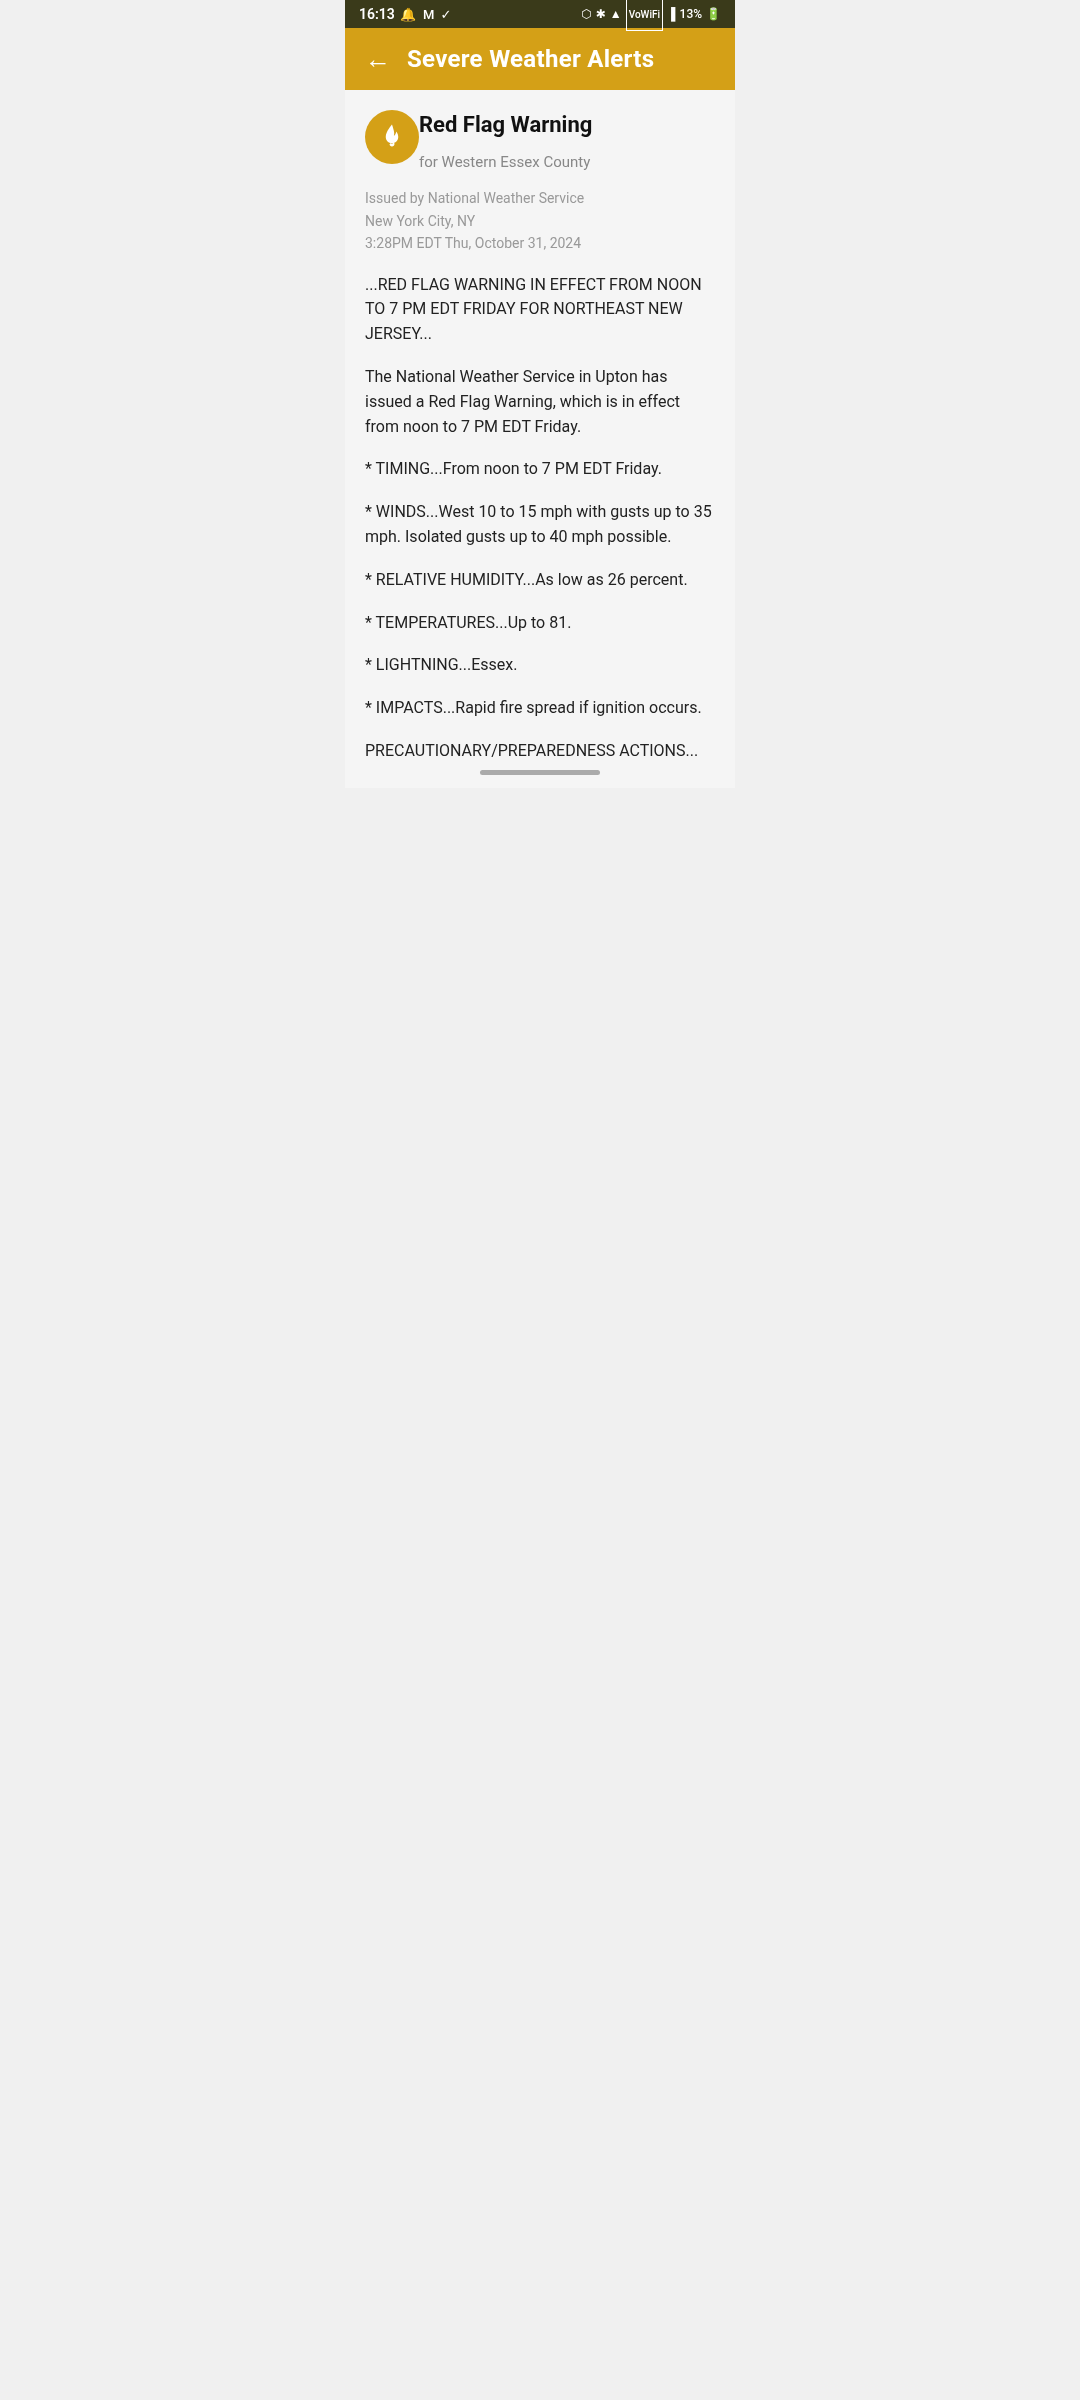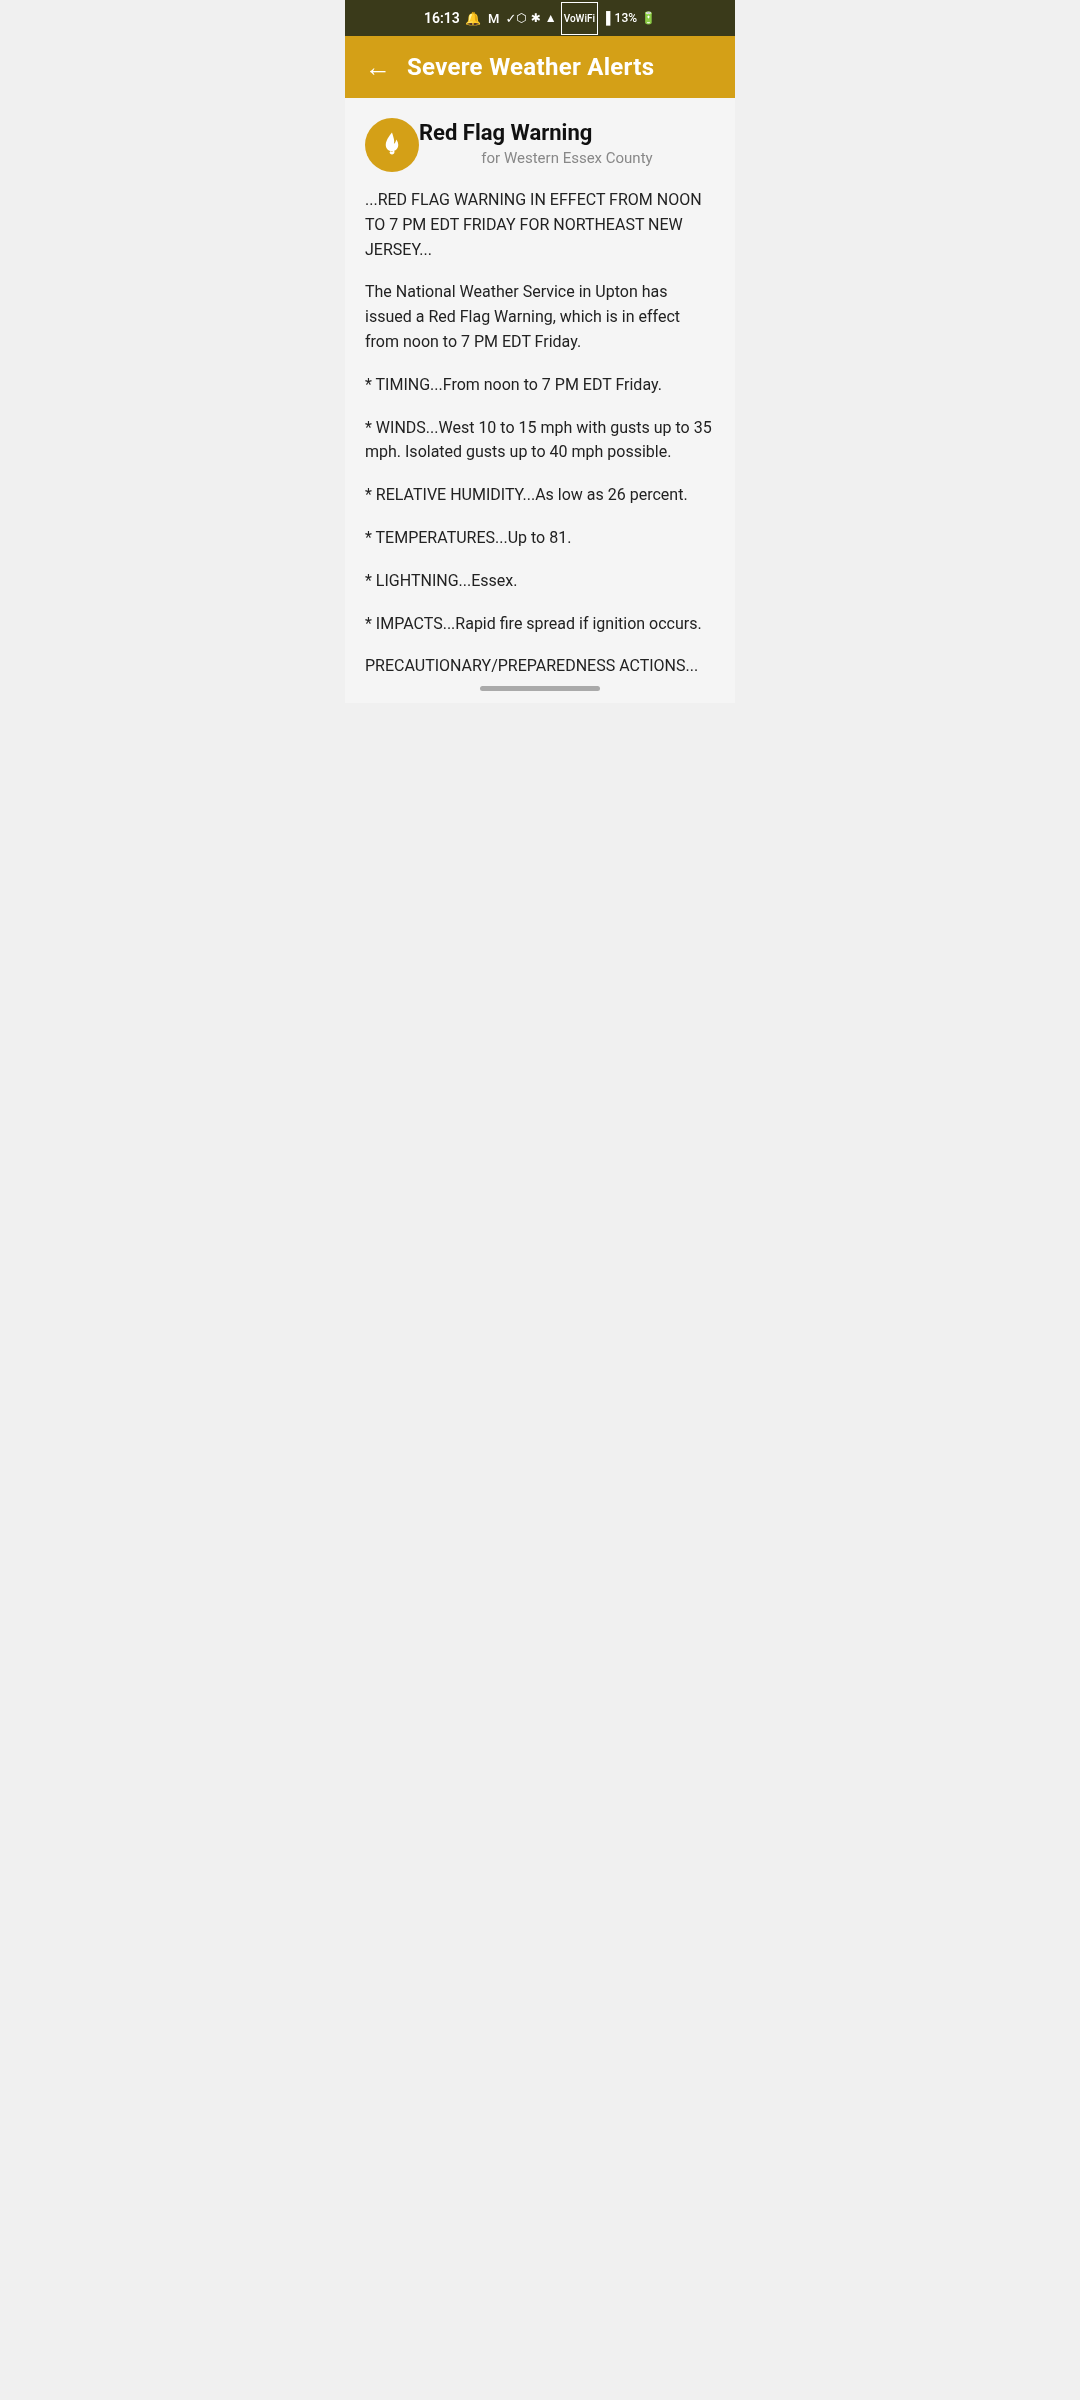--- a/index.html
+++ b/index.html
@@ -16,24 +16,24 @@
       margin: 0 auto;
       min-height: 860px;
       position: relative;
       overflow-x: hidden;
     }
 
     
     .status-bar {
       background: #3a3a1a;
       color: white;
-      height: 36px;
-      display: flex;
-      align-items: center;
-      justify-content: center;
+      height: 28px;
+      display: flex;
+      align-items: center;
+      justify-content: space-between;
       padding: 0 14px;
       font-size: 13px;
       font-weight: 500;
     }
 
     .status-left {
       display: flex;
       align-items: center;
       gap: 6px;
     }
@@ -113,22 +113,21 @@
     .alert-title {
       font-size: 22px;
       font-weight: 700;
       color: #111;
       line-height: 1.2;
     }
 
     .alert-subtitle {
       font-size: 15px;
       color: #888;
-      margin-top: 3px;
-      text-align: center;
+      margin-top: 15px;
     }
 
     
     .issuer-info {
       color: #999;
       font-size: 14px;
       line-height: 1.6;
       margin-bottom: 18px;
     }
 
@@ -200,20 +199,25 @@
         <path d="M12 2C12 2 7 7.5 7 12c0 2.76 2.24 5 5 5s5-2.24 5-5c0-1.5-.5-3-1.5-4.5C15 9 14.5 10.5 13.5 11c.5-1.5.5-3-1.5-9z"></path>
         <path d="M10 17.5c0 1.1.9 2 2 2s2-.9 2-2c0-.76-.43-1.41-1.05-1.74C12.63 17 12.33 17.5 12 17.5c-.33 0-.63-.5-.95-.74-.62.33-1.05.98-1.05 1.74z"></path>
       </svg>
     </div>
     <div class="alert-title-block">
       <div class="alert-title">Red Flag Warning</div>
       <div class="alert-subtitle">for Western Essex County</div>
     </div>
   </div>
 
+  <div class="issuer-info">
+    <div>Issued by National Weather Service</div>
+    <div>New York City, NY</div>
+    <div>3:28PM EDT Thu, October 31, 2024</div>
+  </div>
 
   <div class="alert-body">
     <p>...RED FLAG WARNING IN EFFECT FROM NOON TO 7 PM EDT FRIDAY FOR NORTHEAST NEW JERSEY...</p>
     <p>The National Weather Service in Upton has issued a Red Flag Warning, which is in effect from noon to 7 PM EDT Friday.</p>
     <p>* TIMING...From noon to 7 PM EDT Friday.</p>
     <p>* WINDS...West 10 to 15 mph with gusts up to 35 mph. Isolated gusts up to 40 mph possible.</p>
     <p>* RELATIVE HUMIDITY...As low as 26 percent.</p>
     <p>* TEMPERATURES...Up to 81.</p>
     <p>* LIGHTNING...Essex.</p>
     <p>* IMPACTS...Rapid fire spread if ignition occurs.</p>

